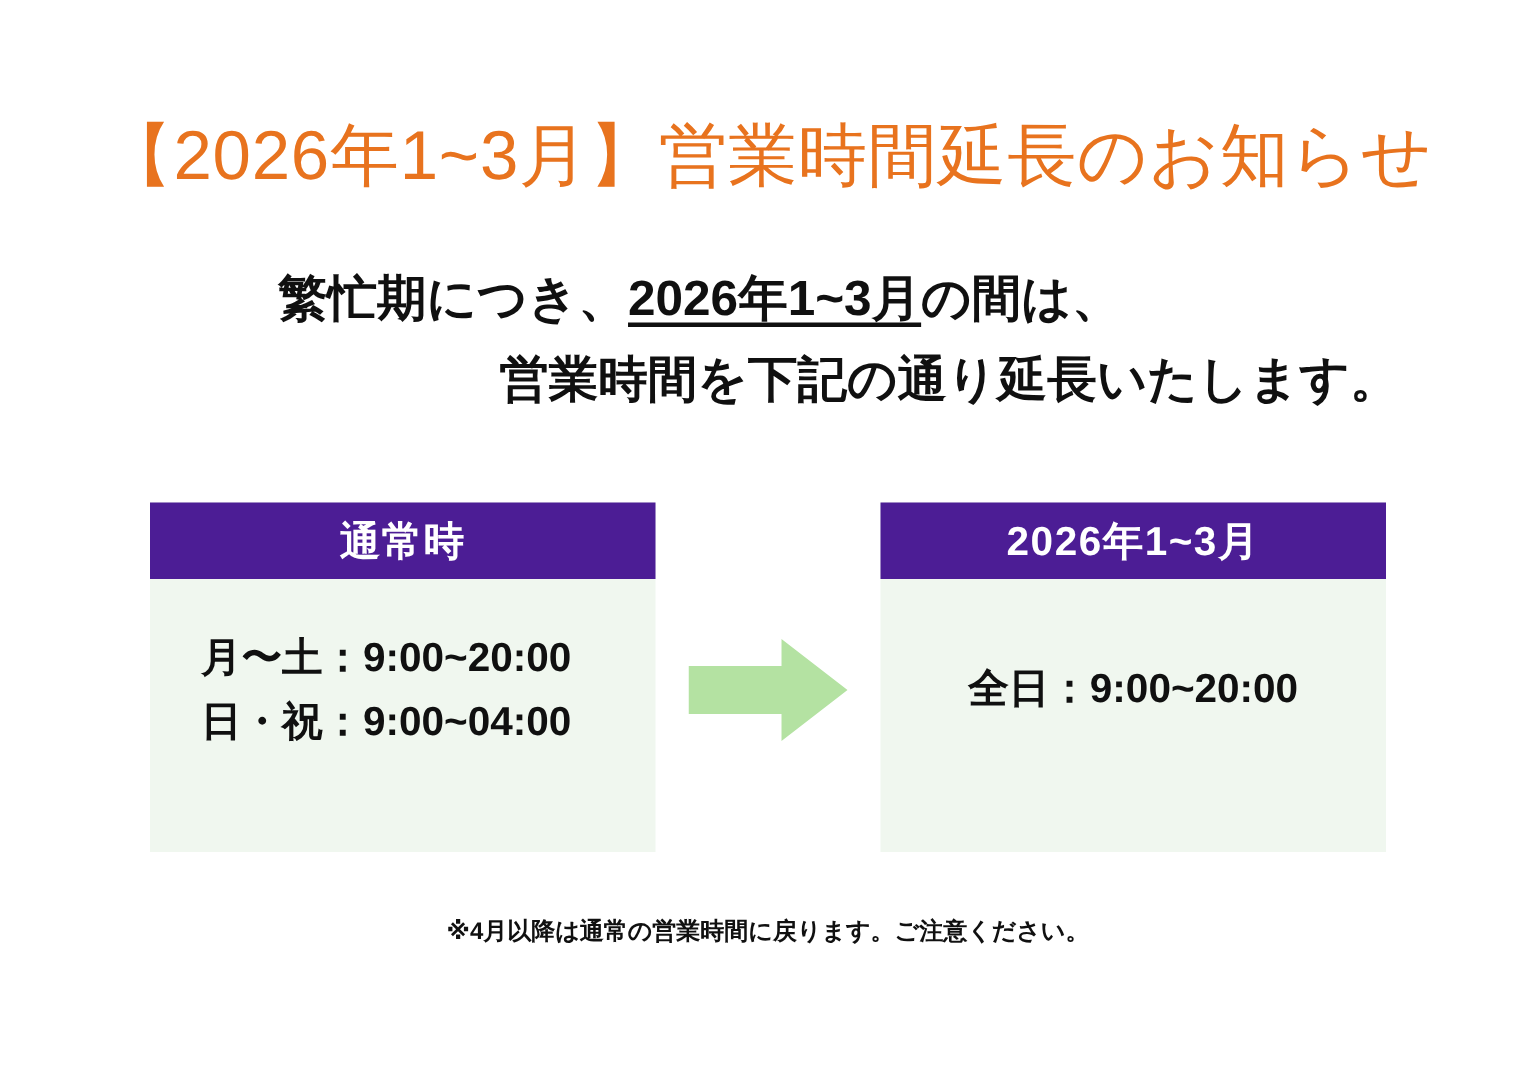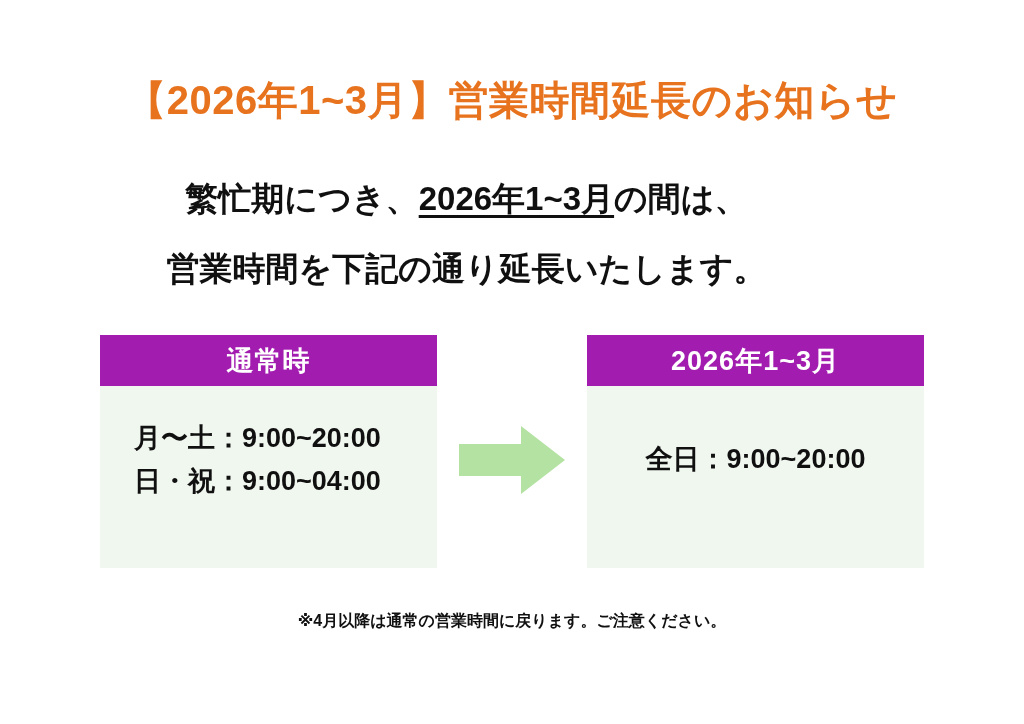--- a/index.html
+++ b/index.html
@@ -22,63 +22,63 @@
     box-sizing: border-box;
   }
 
   
   .title {
     position: absolute;
     top: 76px;
     left: 0;
     width: 1024px;
     text-align: center;
-    font-size: 40px;
-    font-weight: 700;
+    font-size: 46px;
+    font-weight: 400;
     color: #e8731e;
     letter-spacing: 0.5px;
     line-height: 1.2;
     white-space: nowrap;
   }
 
   
   .lead {
     position: absolute;
     left: 0;
     width: 933px;
     text-align: center;
     color: #101010;
     font-size: 33px;
     font-weight: 700;
     line-height: 1.25;
     white-space: nowrap;
   }
   .lead-line1 { top: 178px; }
-  .lead-line2 { top: 248px; }
+  .lead-line2 { top: 232px; text-align: right; }
   .lead .u {
     text-decoration: underline;
     text-decoration-thickness: 2.5px;
     text-underline-offset: 5px;
   }
 
   
   .card {
     position: absolute;
     top: 335px;
     width: 337px;
     height: 233px;
     background: #f0f7ef;
     box-sizing: border-box;
   }
   .card-left  { left: 100px; }
   .card-right { left: 587px; }
 
   .card-header {
     height: 51px;
-    background: #a21caf;
+    background: #4c1d95;
     color: #ffffff;
     font-size: 27px;
     font-weight: 700;
     display: flex;
     align-items: center;
     justify-content: center;
     letter-spacing: 1px;
     white-space: nowrap;
   }
 

